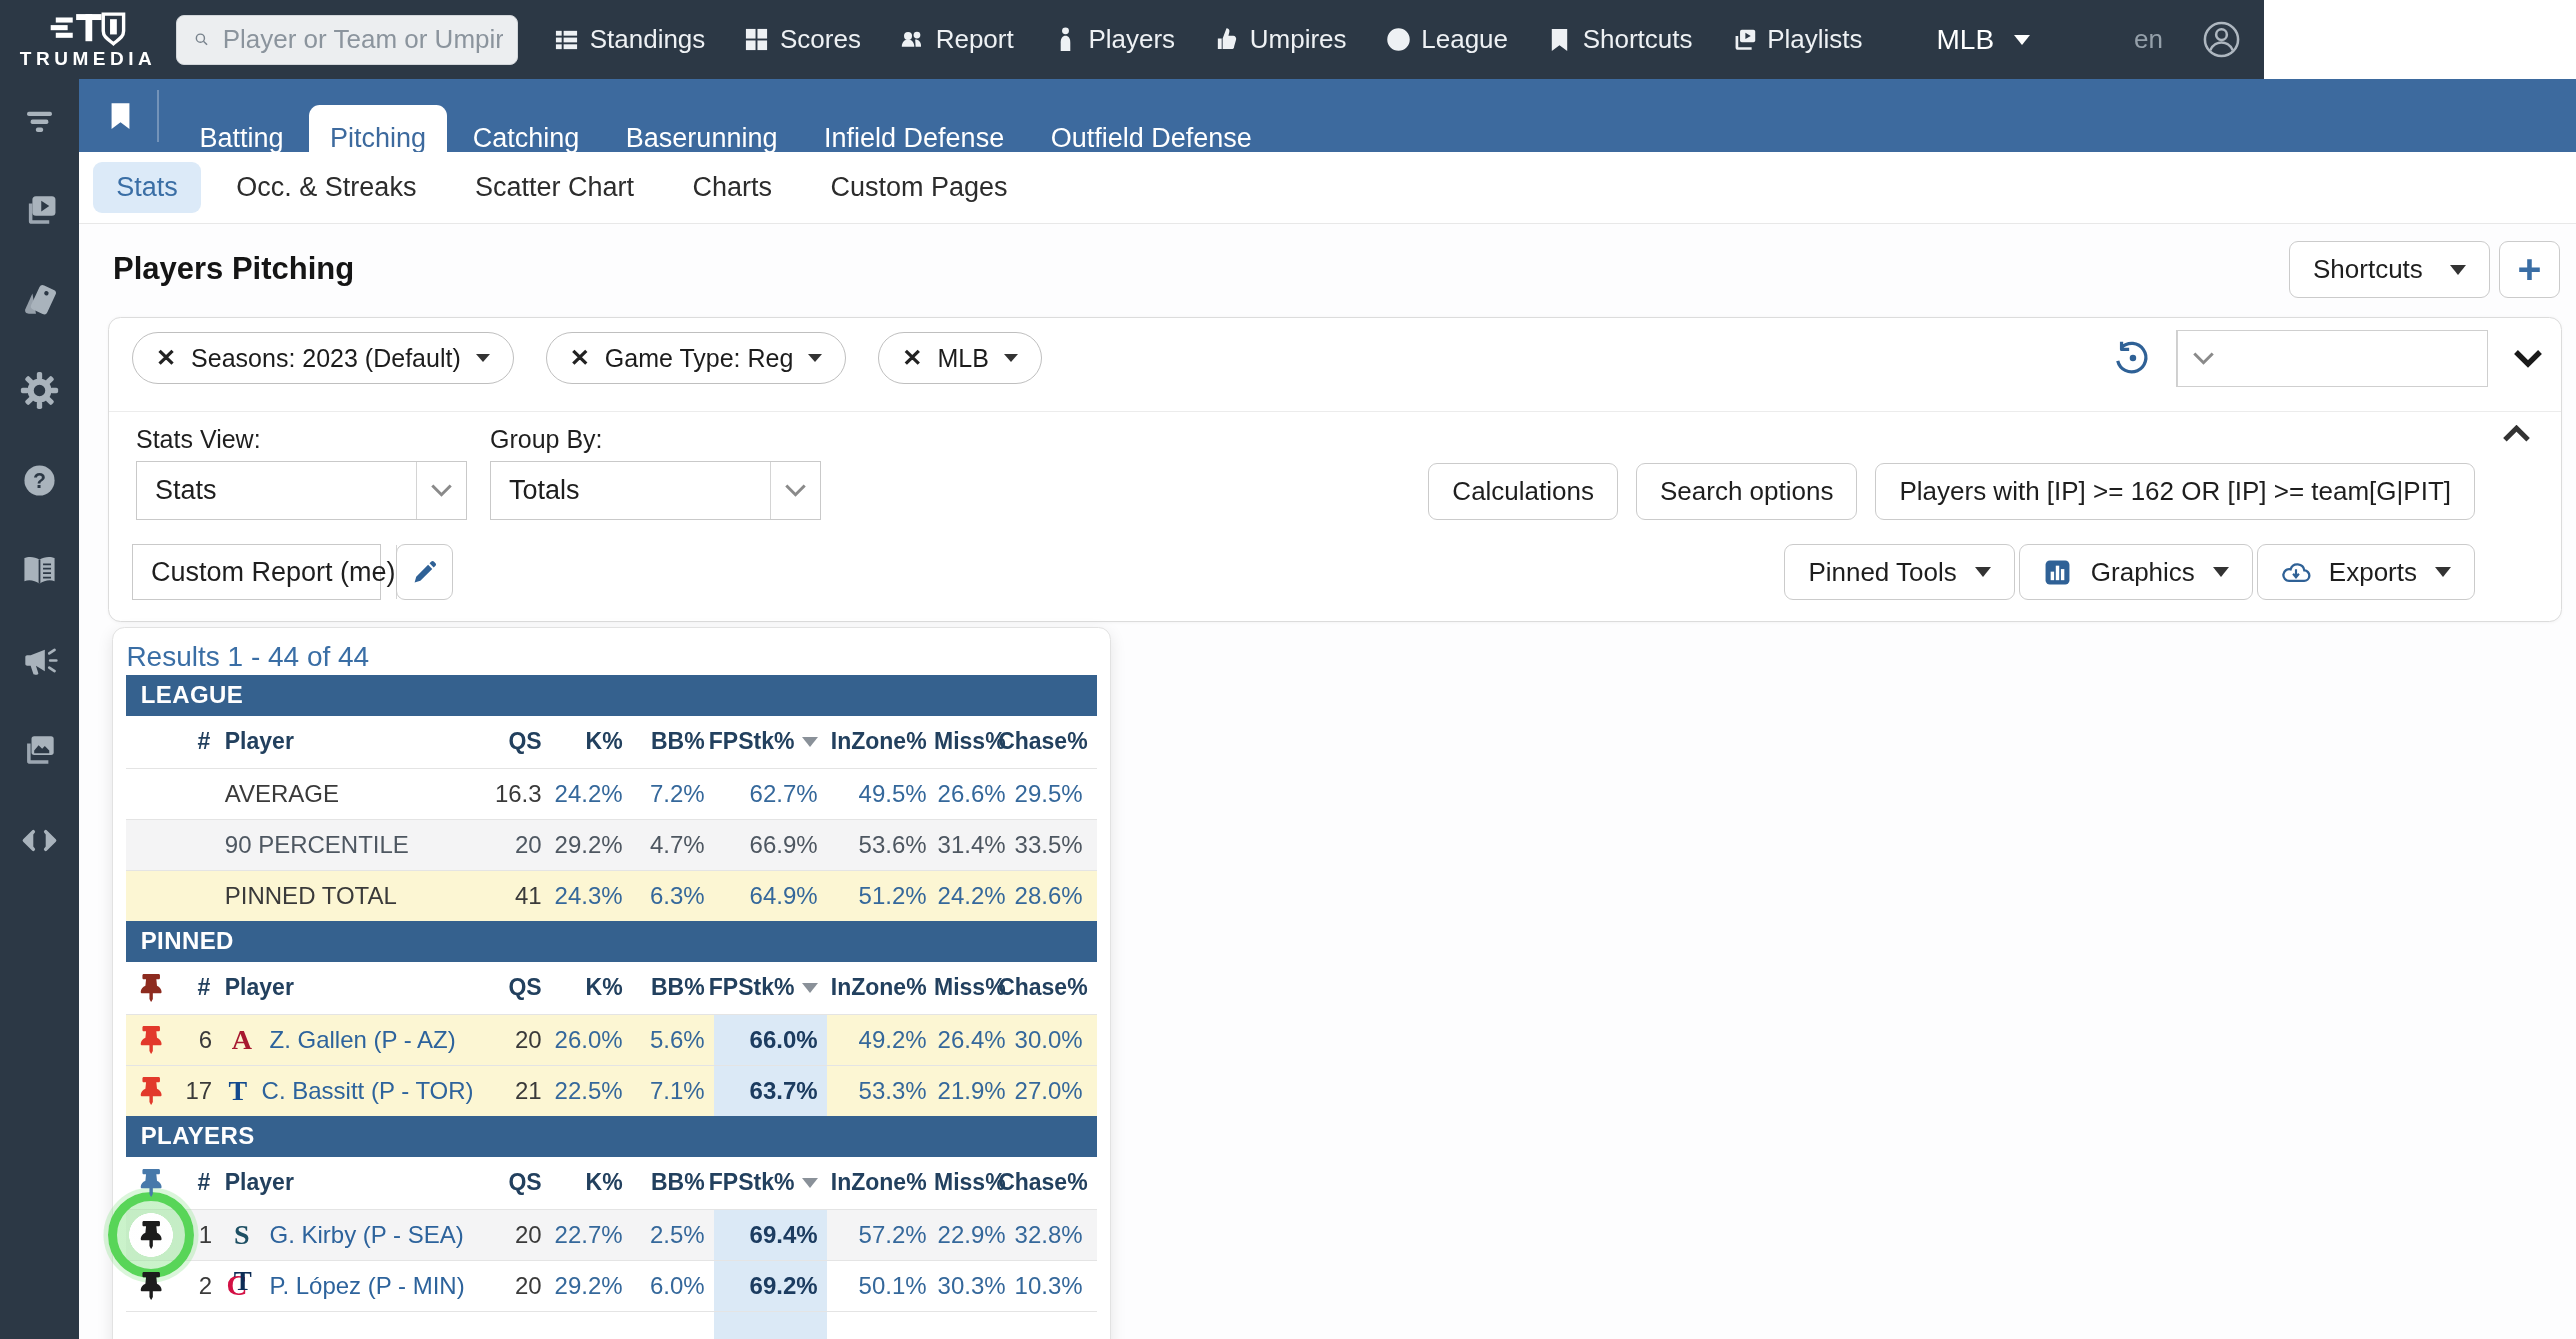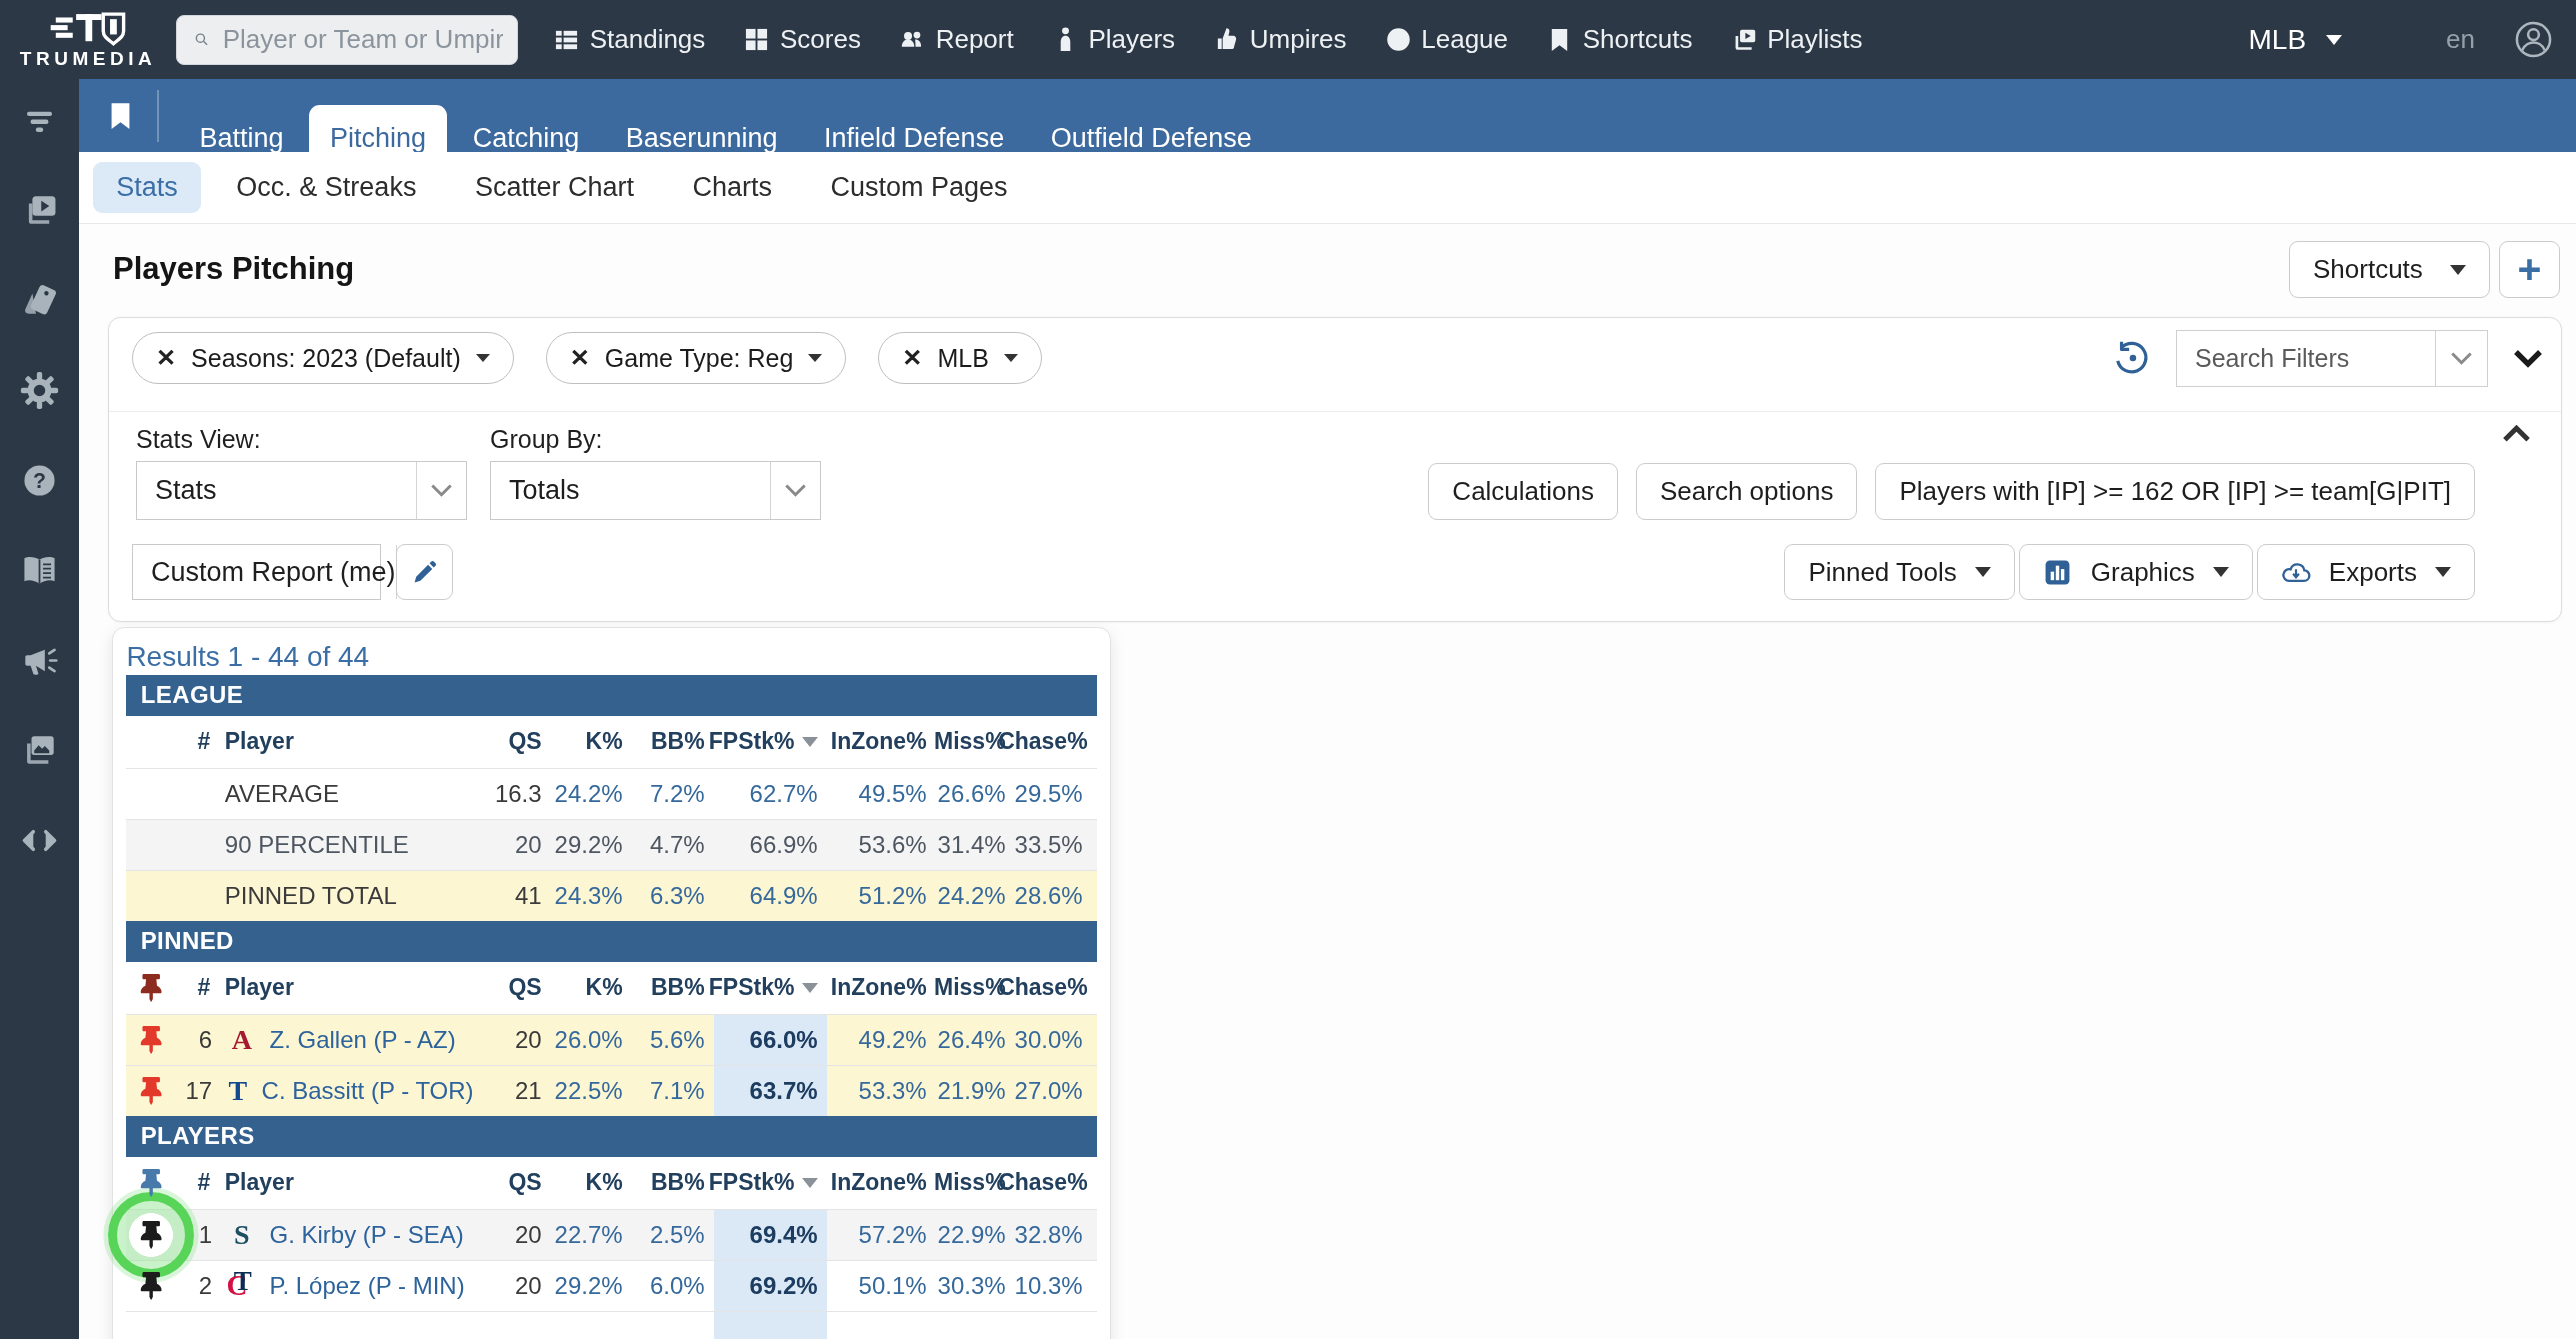--- a/index.html
+++ b/index.html
@@ -1,20 +1,20 @@
 <!DOCTYPE html>
 <html style="font-size:14.3px"><head>
 <meta charset="utf-8">
 <style>
   * { margin:0; padding:0; box-sizing:border-box; }
   html,body { width:2576px; height:1340px; overflow:hidden; background:#fff;
     font-family:"Liberation Sans", sans-serif; -webkit-font-smoothing:antialiased; }
 
   
-  .topnav { position:absolute; left:0; top:0; width:2576px; height:79px; background:#2c3845;
+  .topnav { position:absolute; left:0; top:0; width:2264px; height:79px; background:#2c3845;
     display:flex; align-items:center; z-index:30; }
   .logo { width:176px; height:79px; display:flex; flex-direction:column; align-items:center; justify-content:center; color:#fff; }
   .logo svg { width:86px; height:39px; }
   .logo-text { font-size:19px; font-weight:bold; letter-spacing:4.5px; color:#fff; margin-top:0.9px; }
   .searchbox { width:342px; height:50px; background:#eceef0; border:0.9px solid #d2d6da; border-radius:8px;
     display:flex; align-items:center; padding:0 14.3px; gap:10.7px; }
   .searchbox input { border:none; outline:none; background:transparent; font-size:26px; color:#333; width:100%;
     font-family:"Liberation Sans", sans-serif; }
   .searchbox input::placeholder { color:#8b949d; }
   .nav-items { display:flex; align-items:center; gap:39px; margin-left:36px; color:#eef1f4; }
@@ -349,21 +349,20 @@
         <span class="caret"></span>
       </div>
     </div>
     <div class="filters-right">
       <svg class="history-ic" viewBox="0 0 40 40" fill="none" stroke="#2f6196" stroke-width="3.4">
         <path d="M9 9 a15 15 0 1 1 -4 14"></path>
           <path d="M9 3 v8 h8" stroke-linejoin="round"></path>
           <circle cx="21" cy="20" r="3.4" fill="#2f6196" stroke="none"></circle>
       </svg>
       <div class="sf-box">
-        <input placeholder="Search Filters" style="">
         <div class="sf-chev">
           <svg class="chev-svg" viewBox="0 0 20 12" fill="none" stroke="#8a8a8a" stroke-width="2.6">
               <path d="M2 2 l8 8 8-8"></path>
             </svg>
         </div>
       </div>
       <svg class="bold-chev" viewBox="0 0 20 12" fill="none" stroke="#1a1a1a" stroke-width="3.6">
           <path d="M2 2 l8 8 8-8"></path>
         </svg>
     </div>

